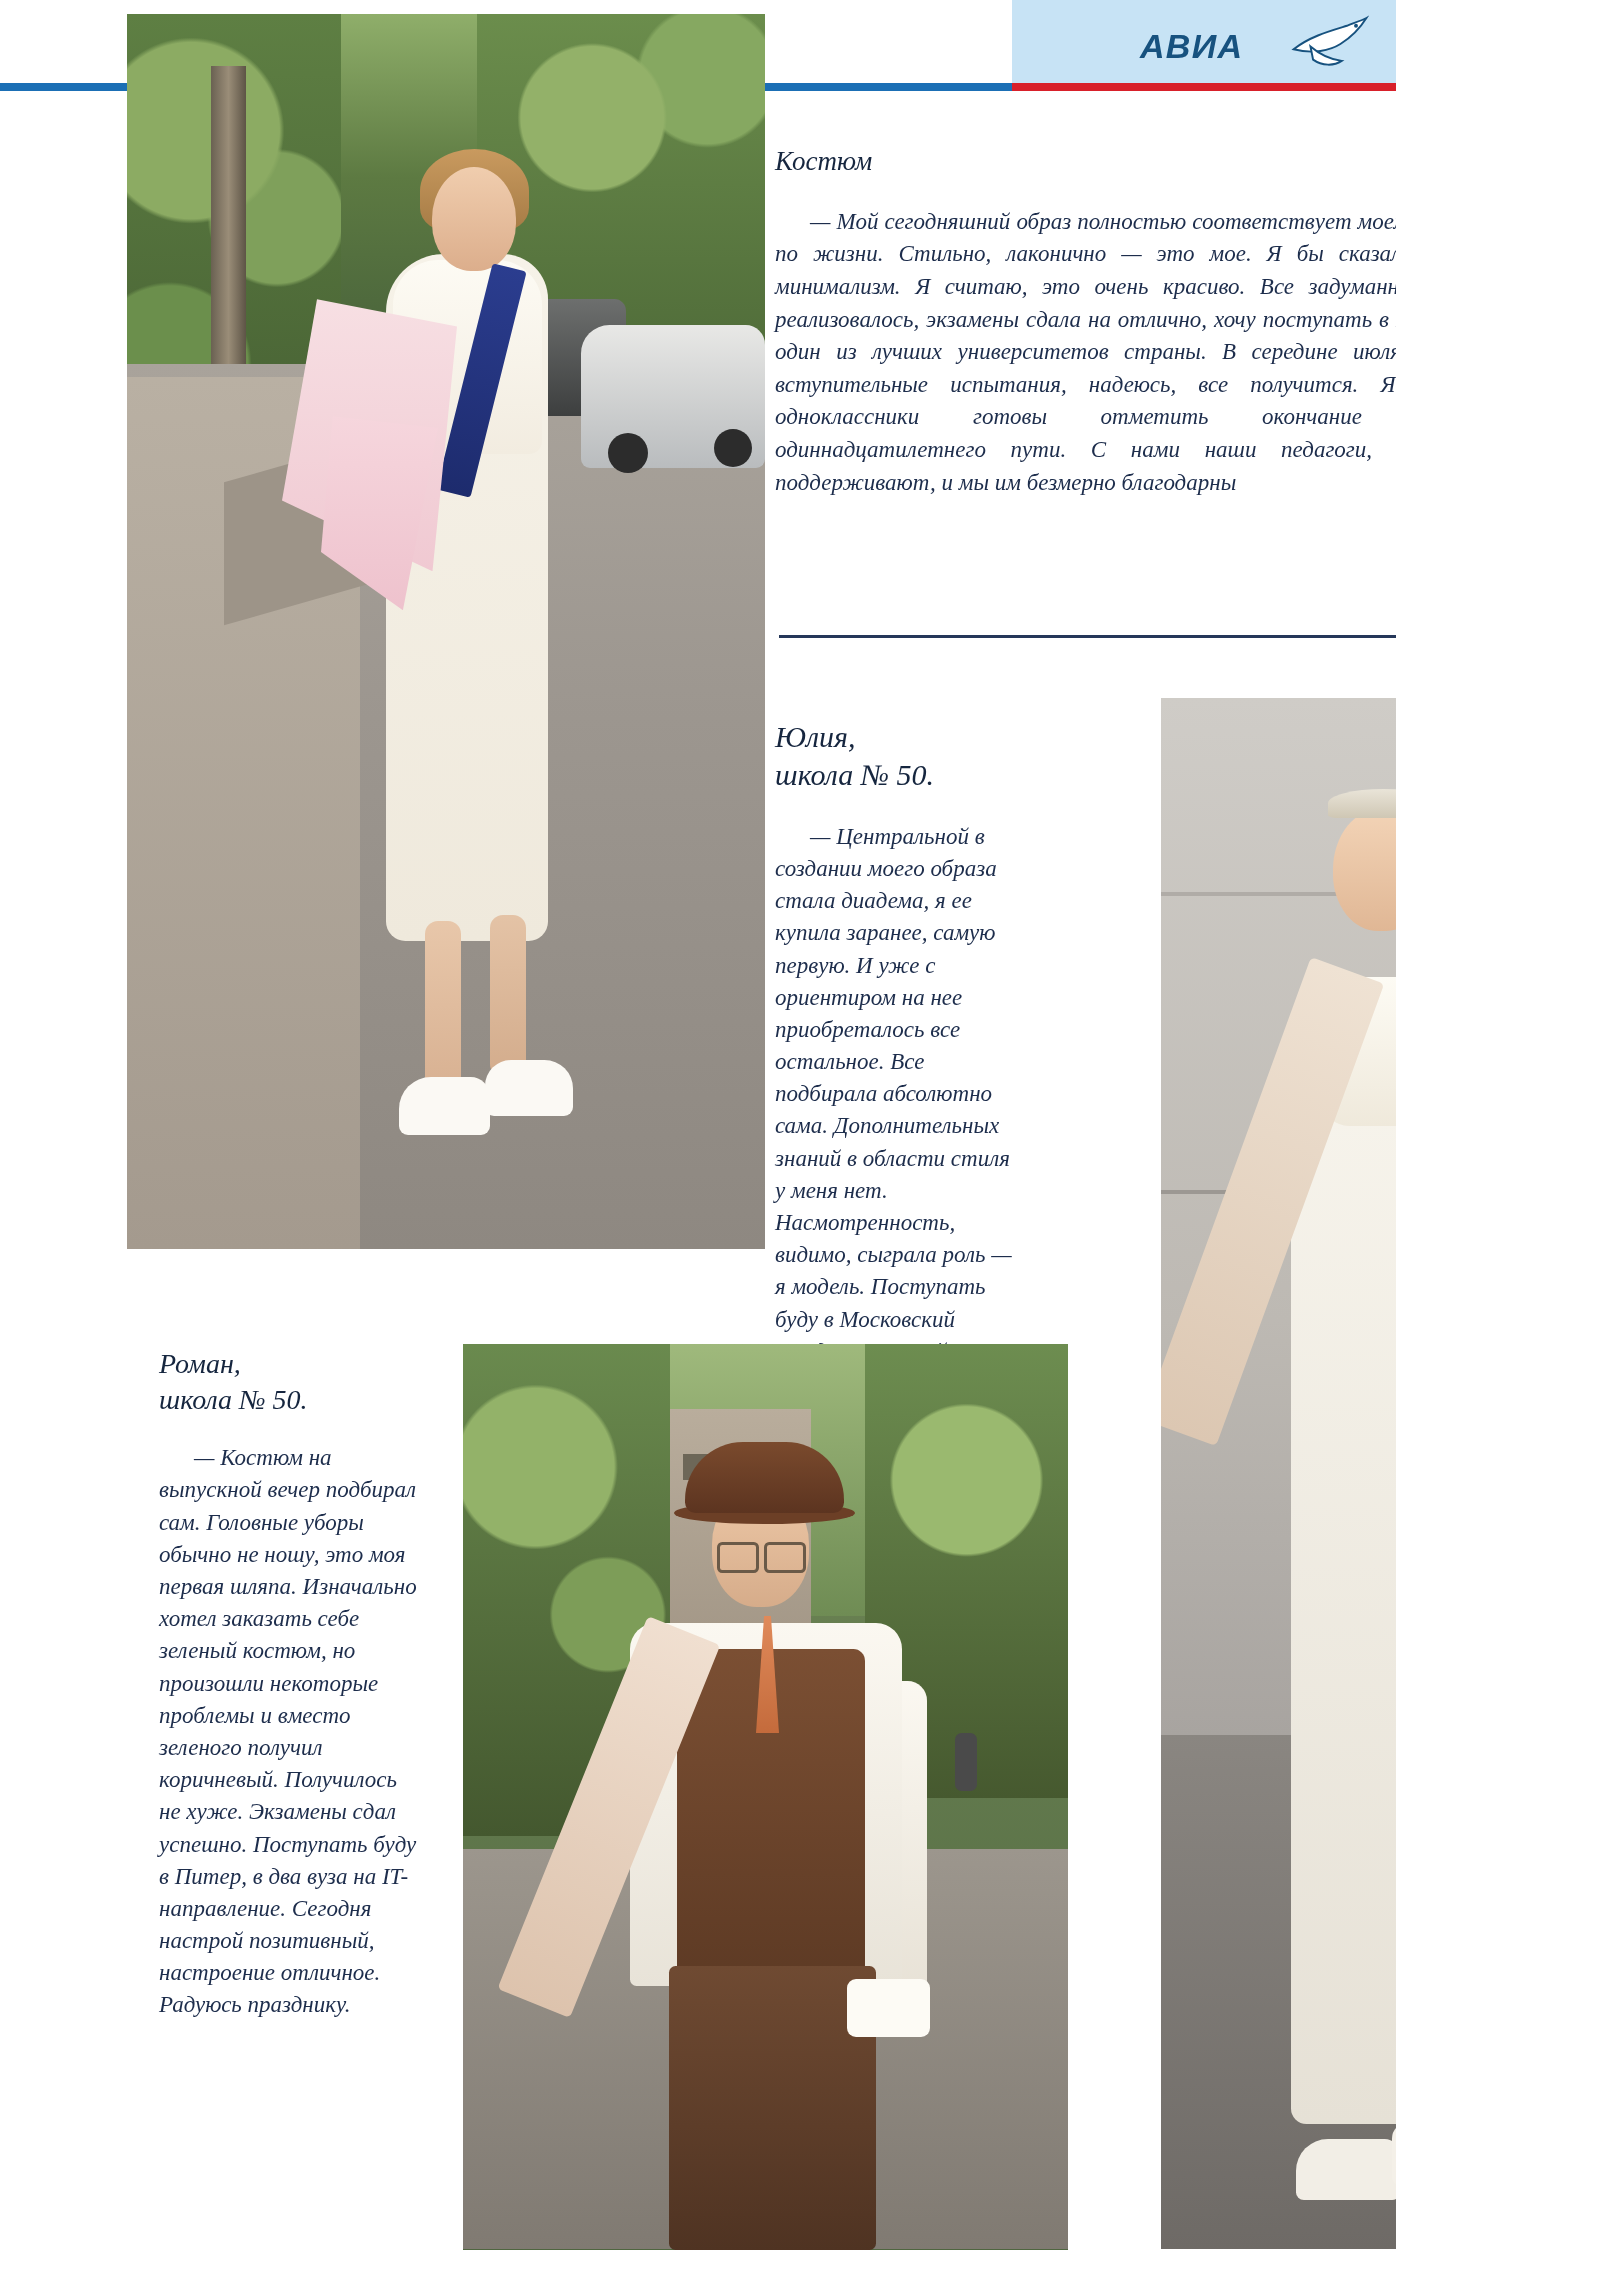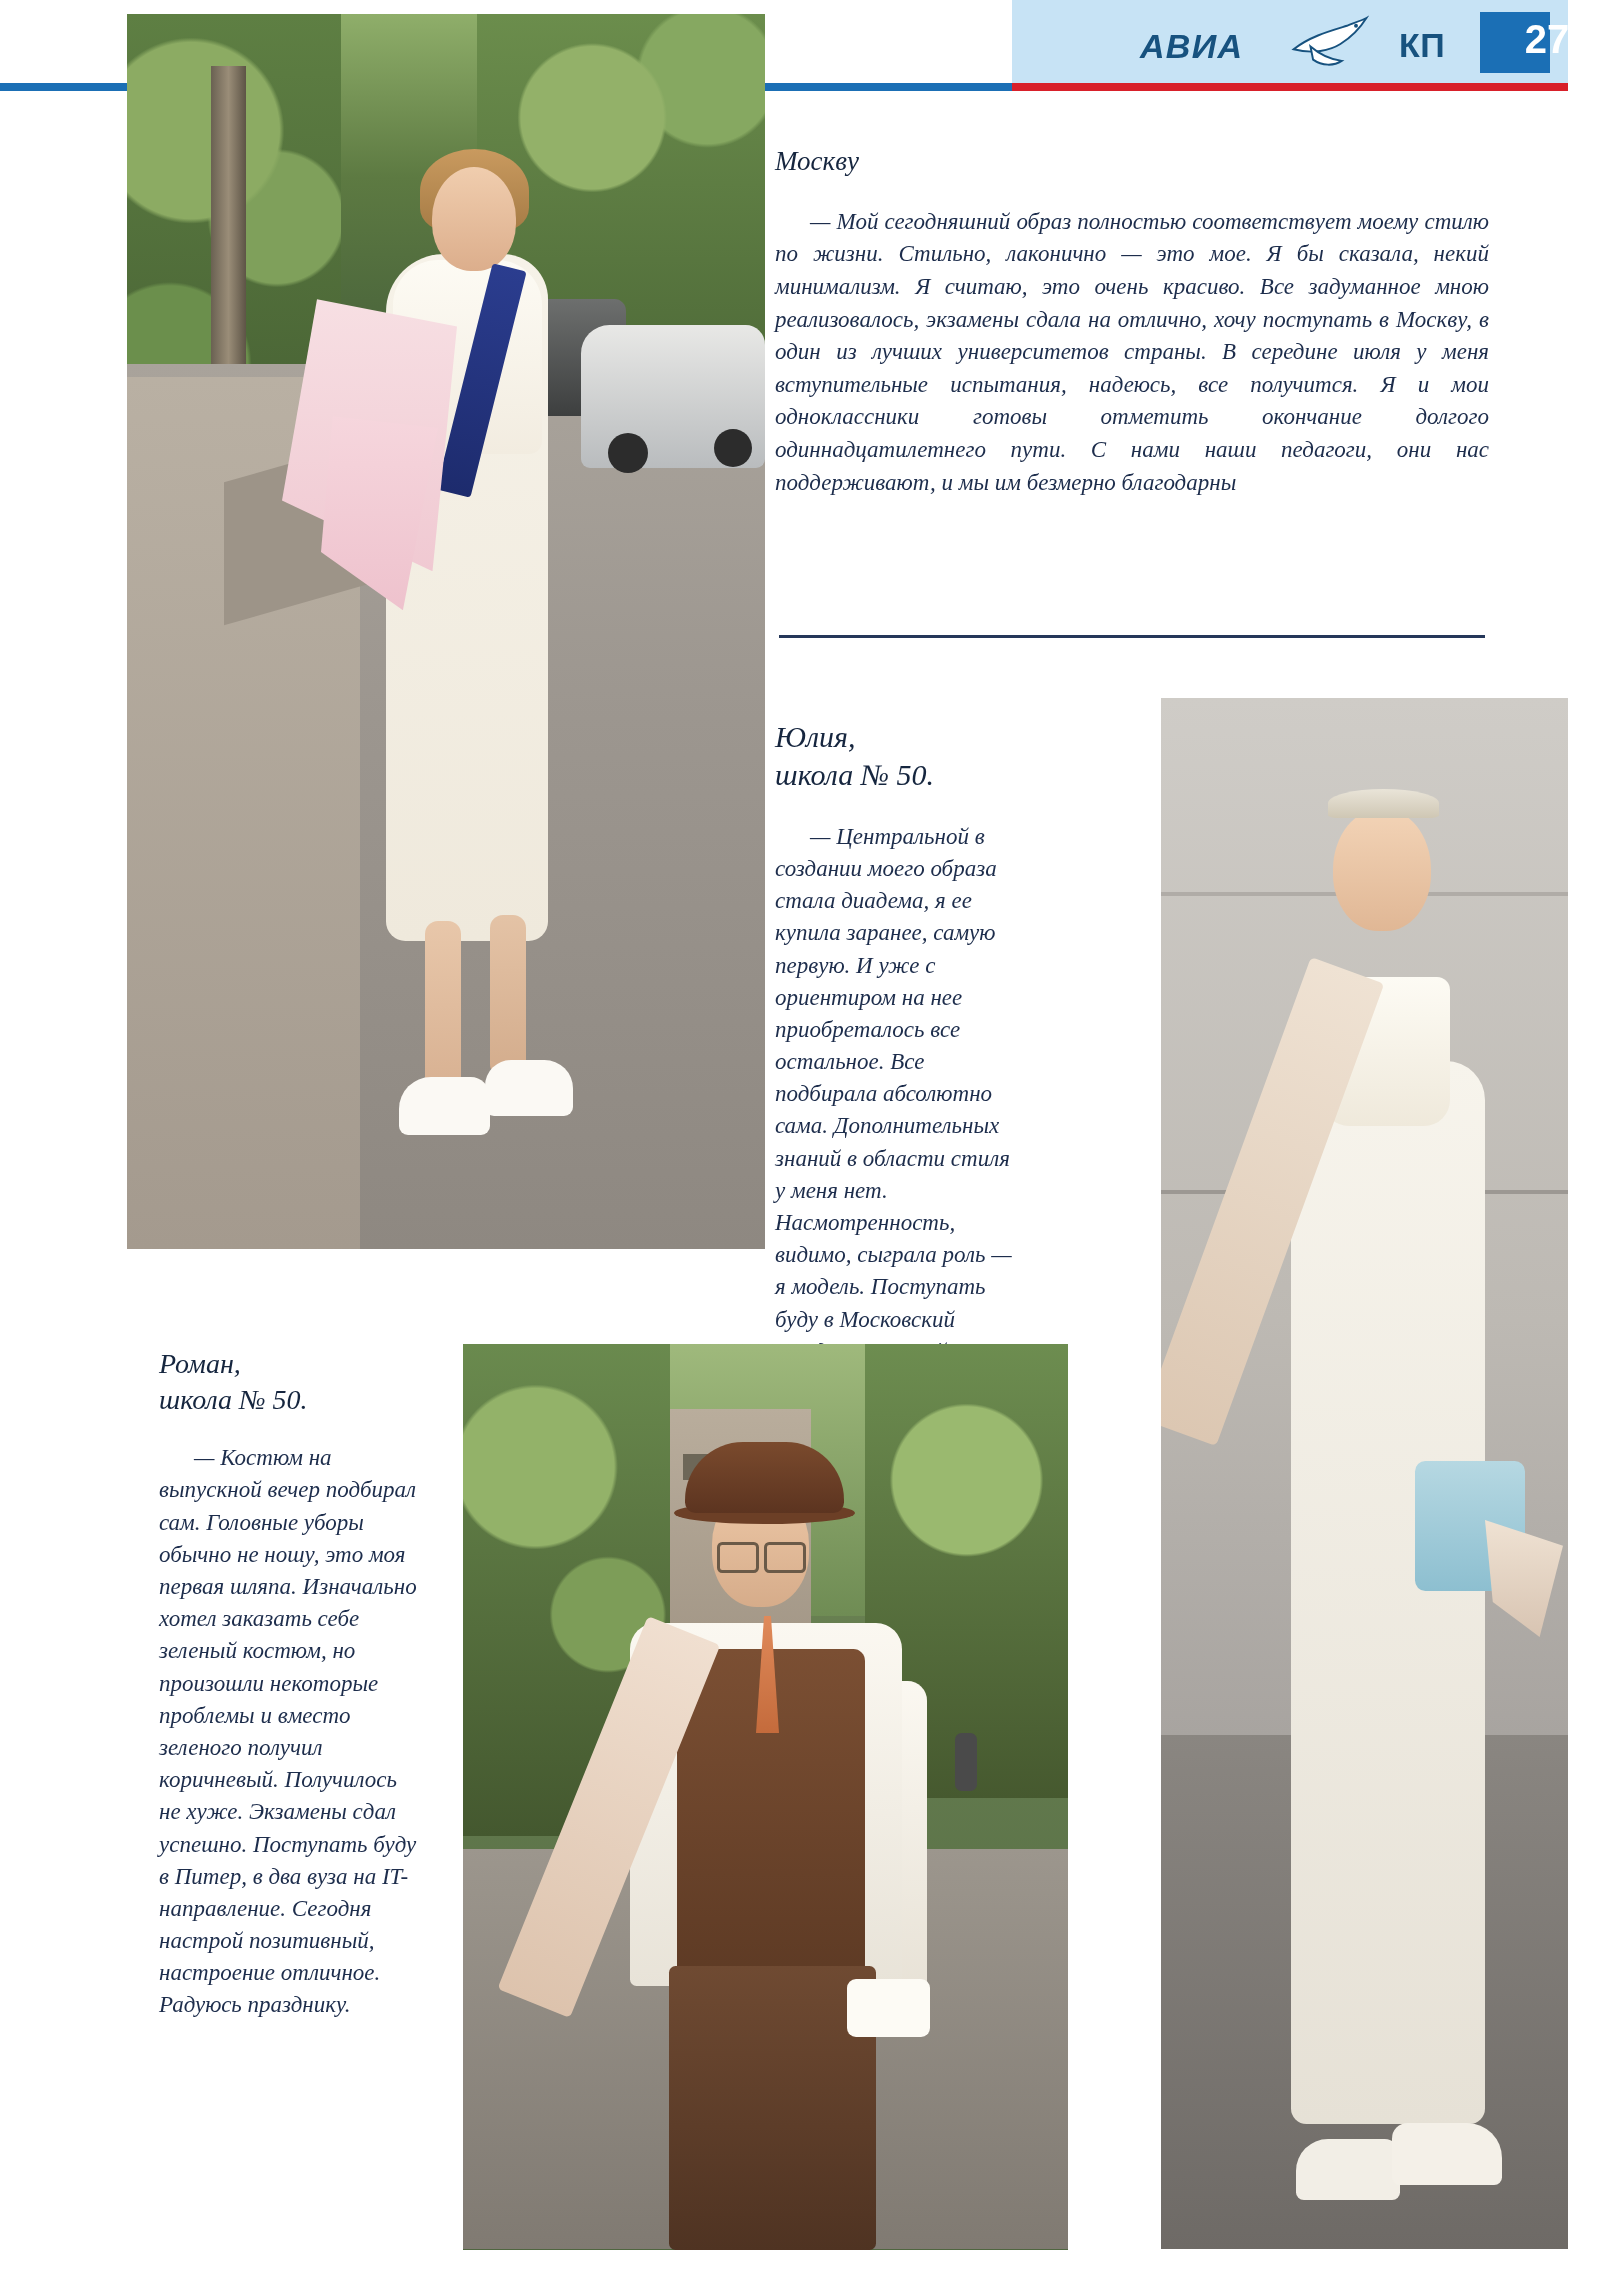--- a/index.html
+++ b/index.html
@@ -5,21 +5,21 @@
   html, body {
     margin: 0;
     padding: 0;
     background: #ffffff;
   }
   body {
     font-family: "Liberation Serif", serif;
   }
   #page {
     position: relative;
-    width: 1568px;
+    width: 1396px;
     height: 2295px;
     background: #ffffff;
     overflow: hidden;
     text-decoration: underline;
   }
 
   
   .header-band {
     position: absolute;
     left: 0;
@@ -357,21 +357,21 @@
     <div class="ph1-bouquet"></div>
     <div class="ph1-bouquet2"></div>
     <div class="ph1-leg1"></div>
     <div class="ph1-leg2"></div>
     <div class="ph1-shoe1"></div>
     <div class="ph1-shoe2"></div>
   </div>
 
   <div class="col-text" id="block-irina">
     <div class="name-head">
-      <div>Москву</div>
+      <div>Костюм</div>
     </div>
     <div class="body-text">
       <p>— Мой сегодняшний образ полностью соответствует моему стилю по жизни. Стильно, лаконично — это мое. Я бы сказала, некий минимализм. Я считаю, это очень красиво. Все задуманное мною реализовалось, экзамены сдала на отлично, хочу поступать в Москву, в один из лучших университетов страны. В середине июля у меня вступительные испытания, надеюсь, все получится. Я и мои одноклассники готовы отметить окончание долгого одиннадцатилетнего пути. С нами наши педагоги, они нас поддерживают, и мы им безмерно благодарны</p>
     </div>
   </div>
 
   <div class="divider"></div>
 
   <div class="col-text" id="block-yulia">
     <div class="name-head">

